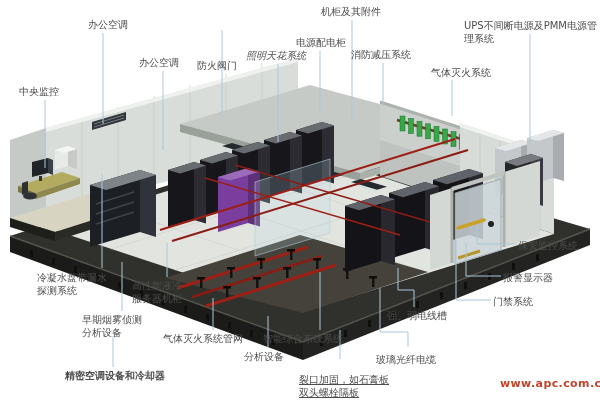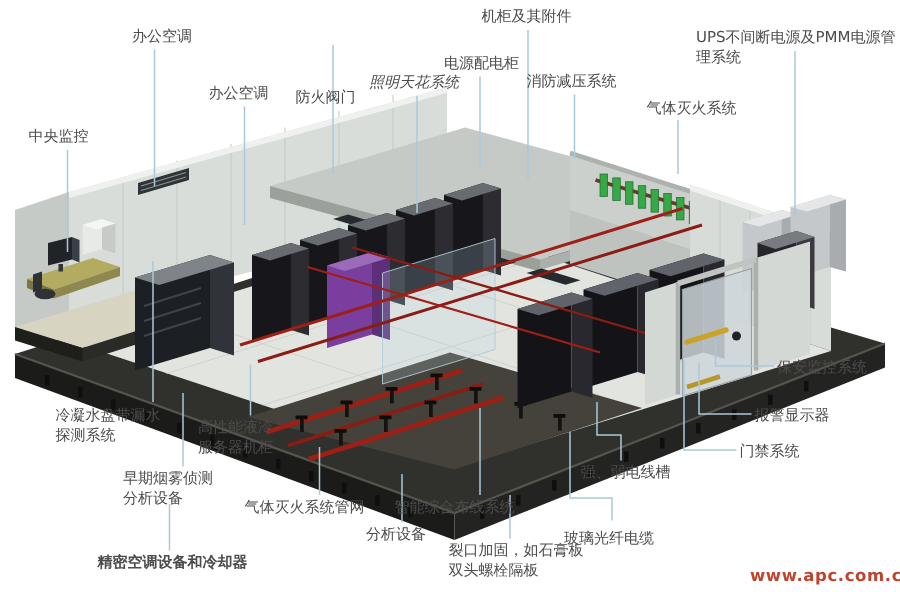--- a/index.html
+++ b/index.html
@@ -316,21 +316,21 @@
       <div class="label" style="left: 37px; top: 271px;">冷凝水盘带漏水
 探测系统</div>
       <div class="label" style="left: 132px; top: 279px;">高性能液冷
 服务器机柜</div>
       <div class="label" style="left: 82px; top: 313px;">早期烟雾侦测
 分析设备</div>
       <div class="label" style="left: 163px; top: 332px;">气体灭火系统管网</div>
       <div class="label" style="left: 263px; top: 332px;">智能综合布线系统</div>
       <div class="label" style="left: 244px; top: 350px;">分析设备</div>
       <div class="label" style="left: 65px; top: 369px; font-weight: bold;">精密空调设备和冷却器</div>
-      <div class="label" style="left: 299px; top: 361px;">裂口加固，如石膏板
+      <div class="label" style="left: 299px; top: 373px; text-decoration: underline;">裂口加固，如石膏板
 双头螺栓隔板</div>
       <div class="label" style="left: 376px; top: 353px;">玻璃光纤电缆</div>
       <div class="label" style="left: 387px; top: 309px;">强、弱电线槽</div>
       <div class="label" style="left: 493px; top: 295px;">门禁系统</div>
       <div class="label" style="left: 503px; top: 271px;">报警显示器</div>
       <div class="label" style="left: 518px; top: 239px; text-align: right;">保安监控系统</div>
     </div>
 
   <div class="watermark">www.apc.com.cn</div>
 </div>

